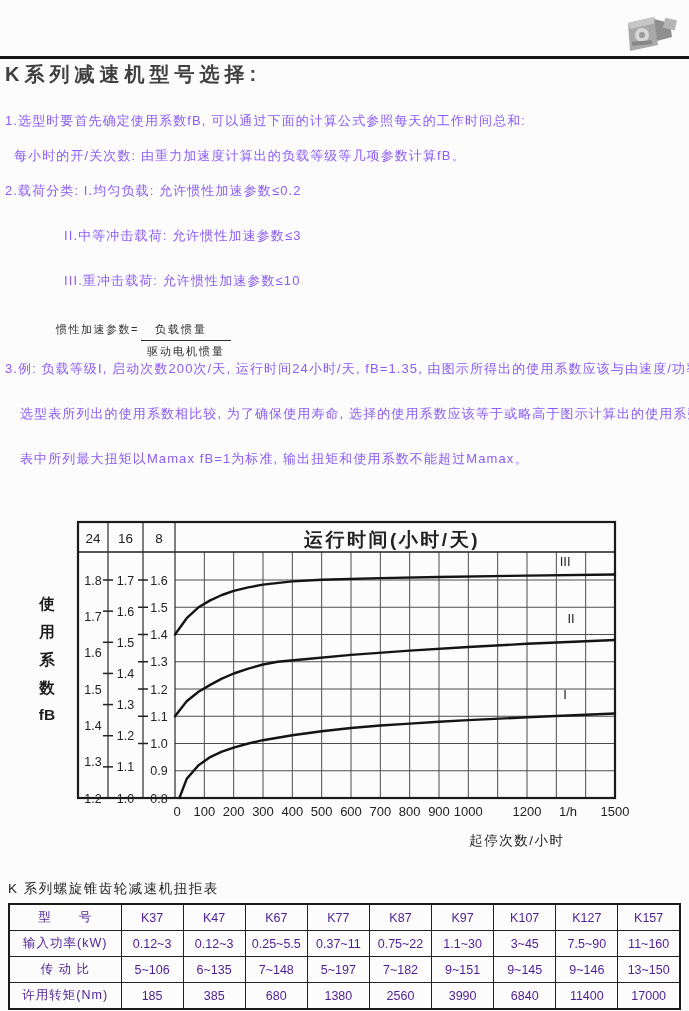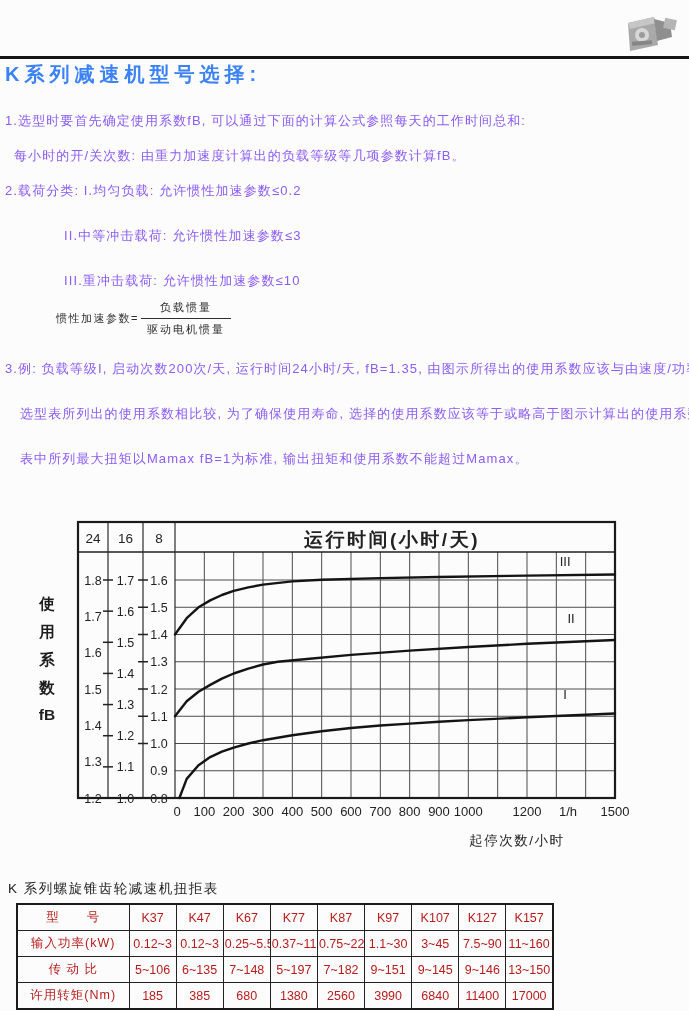--- a/index.html
+++ b/index.html
@@ -5,45 +5,45 @@
   html,body{margin:0;padding:0;}
   body{
     width:689px;height:1011px;position:relative;
     background:#fcfcfc;color:#262626;
     font-family:"Liberation Sans","DejaVu Sans",sans-serif;
     overflow:hidden;
   }
   .abs{position:absolute;}
   #top-rule{left:0;top:56px;width:689px;height:3px;background:#161616;}
   #page-title{
-    left:5px;top:61px;font-size:20px;font-weight:bold;color:#3b82f6;
+    left:5px;top:61px;font-size:20px;font-weight:bold;color:#404040;
     letter-spacing:5px;white-space:nowrap;
   }
   .para{
     font-size:13px;color:#8b5cf6;letter-spacing:1.1px;white-space:nowrap;
   }
   
   #formula{left:56px;top:300px;display:flex;align-items:center;font-size:11px;color:#2e2e2e;}
   #formula .lhs{letter-spacing:1.5px;}
-  #formula .frac{display:inline-block;text-align:center;margin-left:2px;}
+  #formula .frac{display:inline-block;text-align:left;margin-left:2px;margin-top:22px;}
   #formula .num{padding:0 14px 3px 14px;letter-spacing:2px;}
   #formula .den{border-top:1.5px solid #2e2e2e;padding:3px 6px 0 6px;letter-spacing:2px;}
   
   #chart-wrap{left:30px;top:515px;width:600px;height:345px;}
   #chart-svg{position:absolute;left:0;top:0;}
   svg text{font-family:"Liberation Sans","DejaVu Sans",sans-serif;fill:#222;}
   #chart-ylabel{
     left:34px;top:594px;width:26px;display:flex;flex-direction:column;
     align-items:center;gap:7px;font-size:15.5px;color:#1d1d1d;font-weight:bold;
   }
   
   #table-title{left:8px;top:880px;font-size:13.5px;color:#232323;letter-spacing:1.5px;}
   #torque-table{
-    left:16px;top:903px;width:538px;border-collapse:collapse;table-layout:fixed;
-    font-size:12.5px;color:#b91c1c;
+    left:8px;top:903px;width:673px;border-collapse:collapse;table-layout:fixed;
+    font-size:12.5px;color:#4c1d95;
   }
   #torque-table td{
     border:1px solid #222;text-align:center;height:25px;padding:0 1px;
     white-space:nowrap;overflow:hidden;
   }
   #torque-table{border:2px solid #1b1b1b;}
   #torque-table td.rowlabel{letter-spacing:1px;}
   #photo{left:620px;top:11px;}
 </style>
 </head>

